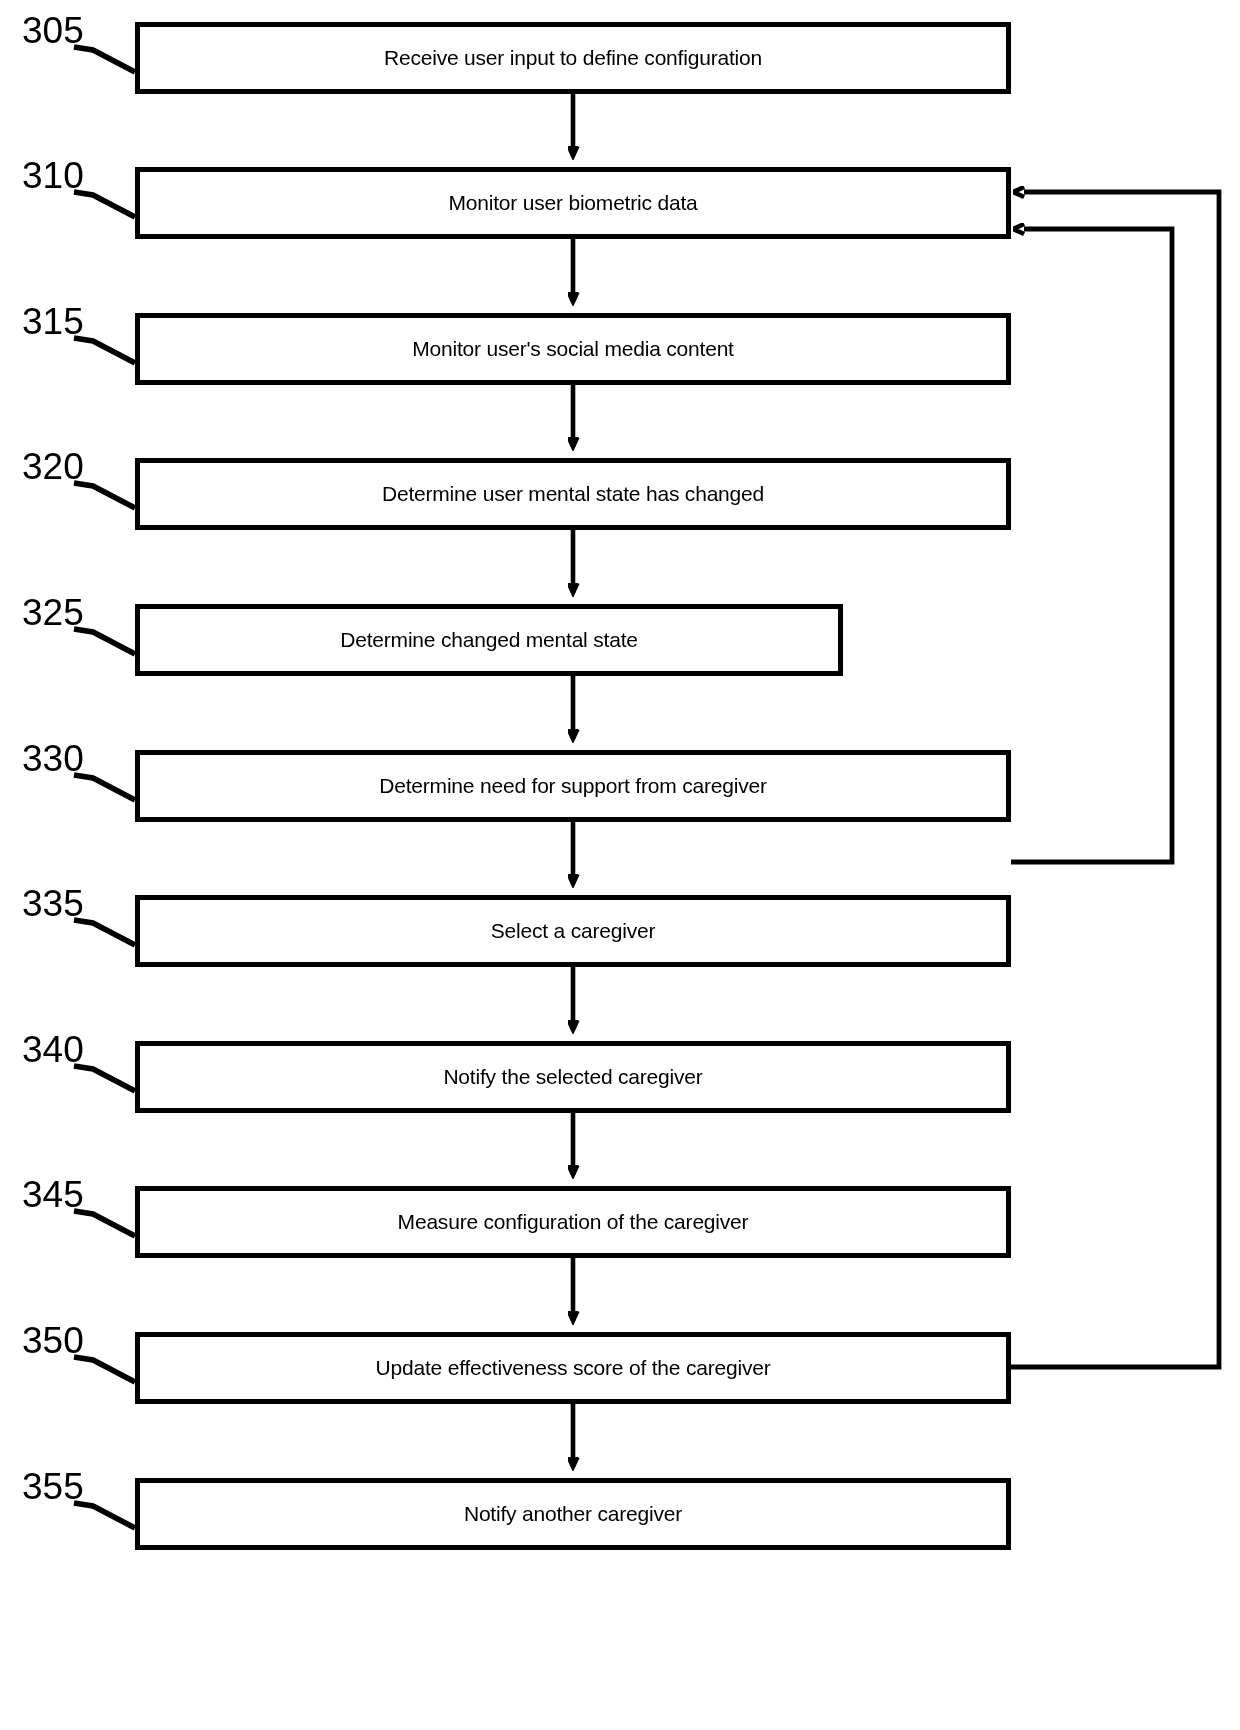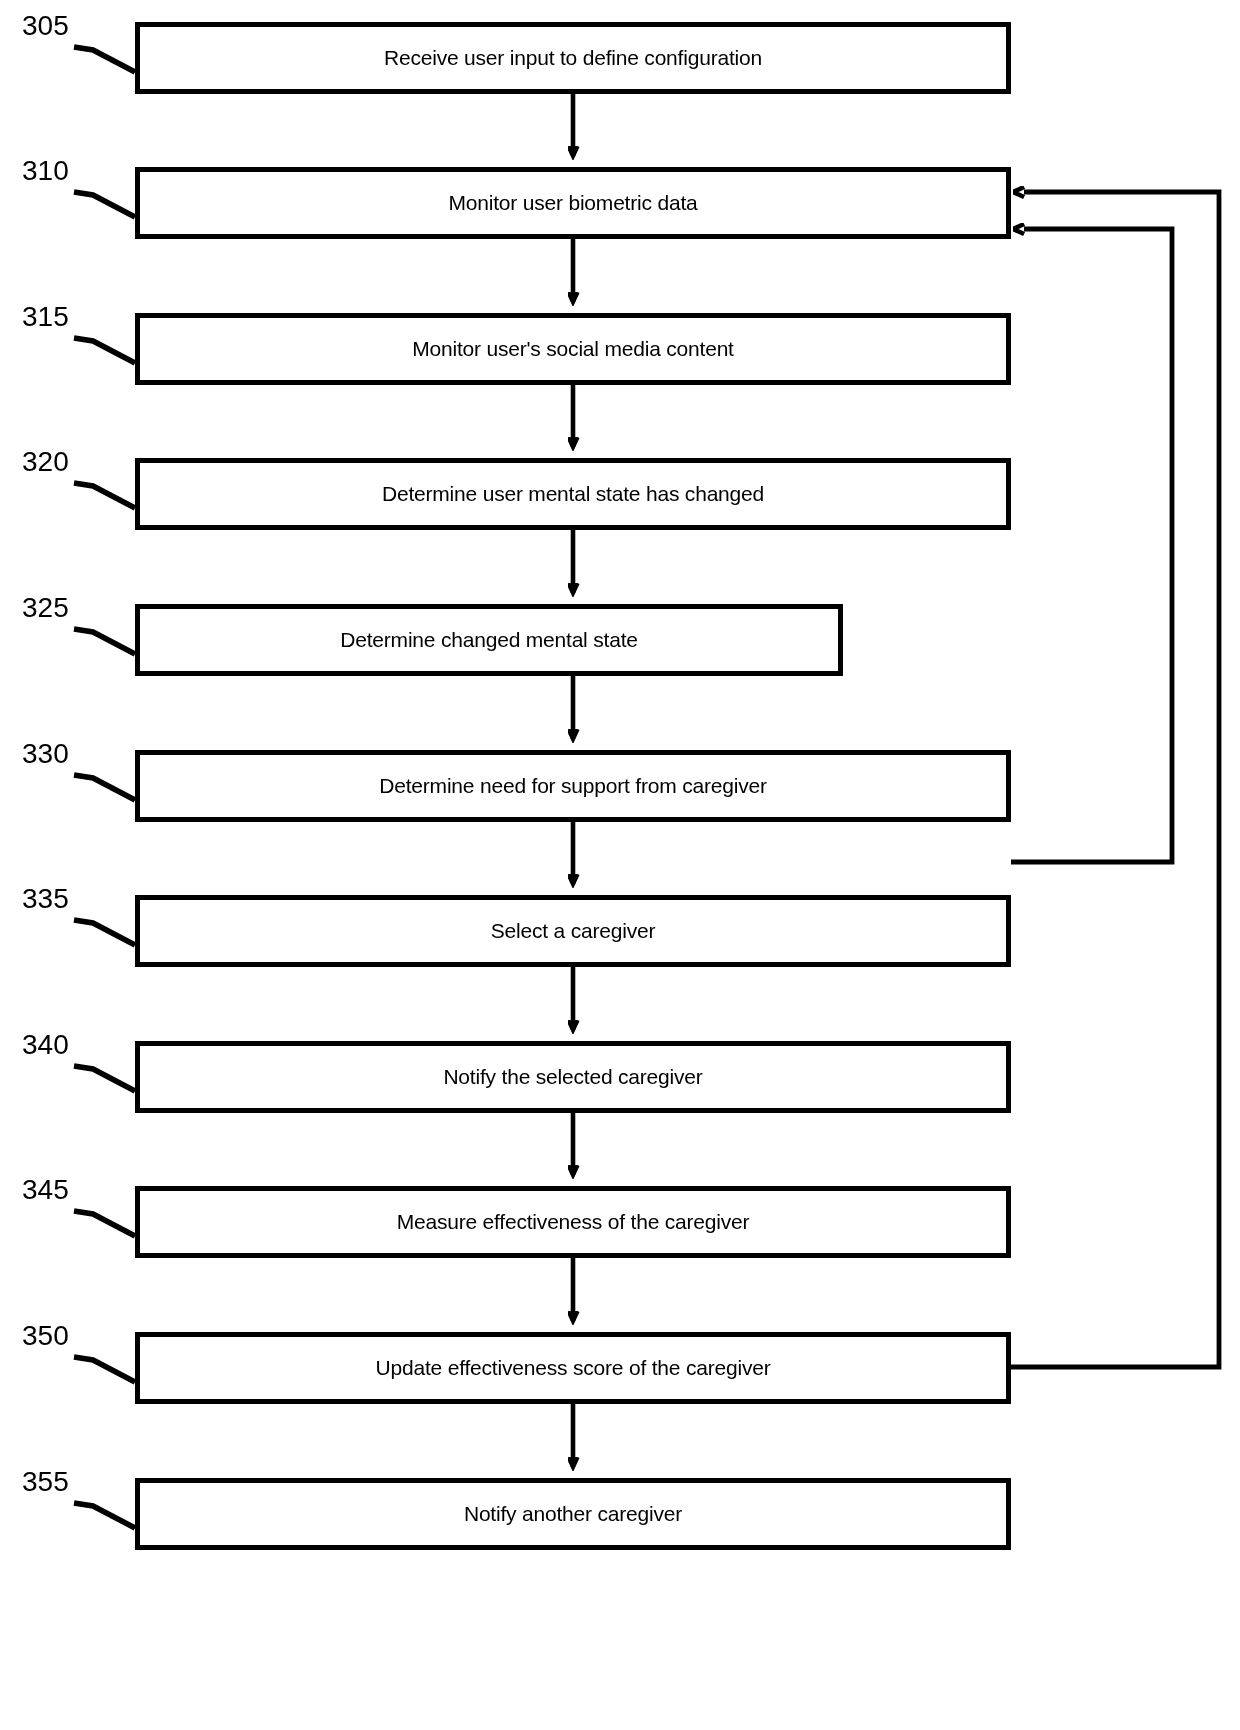--- a/index.html
+++ b/index.html
@@ -40,21 +40,21 @@
     font-family: "Liberation Sans", sans-serif;
     font-size: 21px;
     line-height: 1.1;
     color: #000000;
     white-space: nowrap;
     letter-spacing: -0.2px;
   }
   .ref-num {
     position: absolute;
     font-family: "Liberation Sans", sans-serif;
-    font-size: 28px;
+    font-size: 37px;
     color: #000000;
     white-space: nowrap;
     letter-spacing: 0px;
   }
 </style>
 </head>
 <body>
 
 <div id="figure">
 
@@ -137,21 +137,21 @@
     <span class="node-label">Select a caregiver</span>
   </div>
   <div class="ref-num" style="left:22px; top:883px;">335</div>
 
   <div class="node-box" style="left:135px; top:1041px; width:876px; height:72px;">
     <span class="node-label">Notify the selected caregiver</span>
   </div>
   <div class="ref-num" style="left:22px; top:1029px;">340</div>
 
   <div class="node-box" style="left:135px; top:1186px; width:876px; height:72px;">
-    <span class="node-label">Measure effectiveness of the caregiver</span>
+    <span class="node-label">Measure configuration of the caregiver</span>
   </div>
   <div class="ref-num" style="left:22px; top:1174px;">345</div>
 
   <div class="node-box" style="left:135px; top:1332px; width:876px; height:72px;">
     <span class="node-label">Update effectiveness score of the caregiver</span>
   </div>
   <div class="ref-num" style="left:22px; top:1320px;">350</div>
 
   <div class="node-box" style="left:135px; top:1478px; width:876px; height:72px;">
     <span class="node-label">Notify another caregiver</span>

